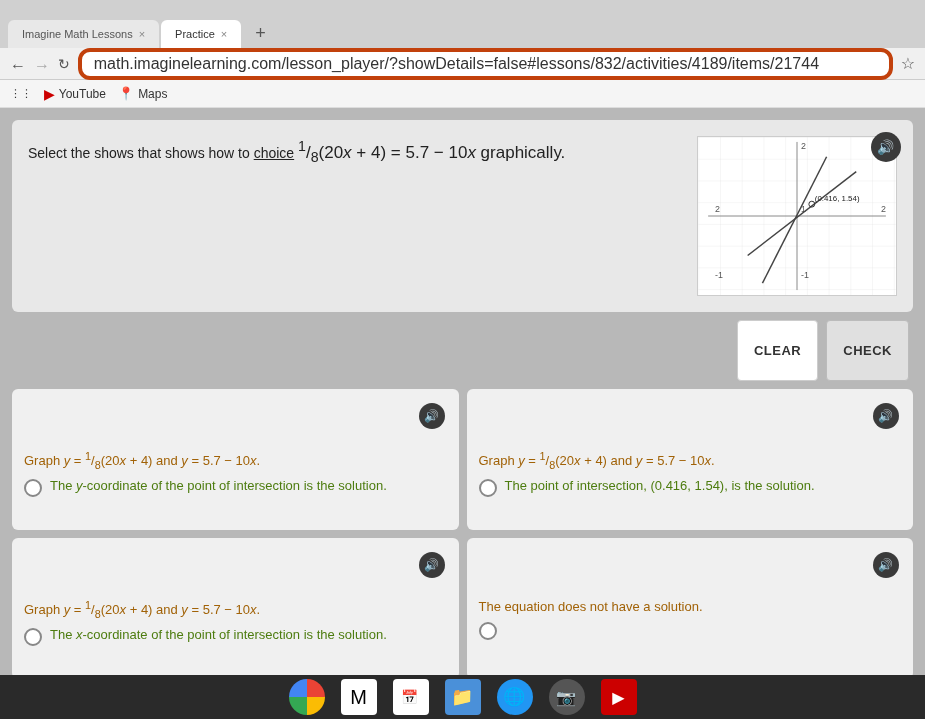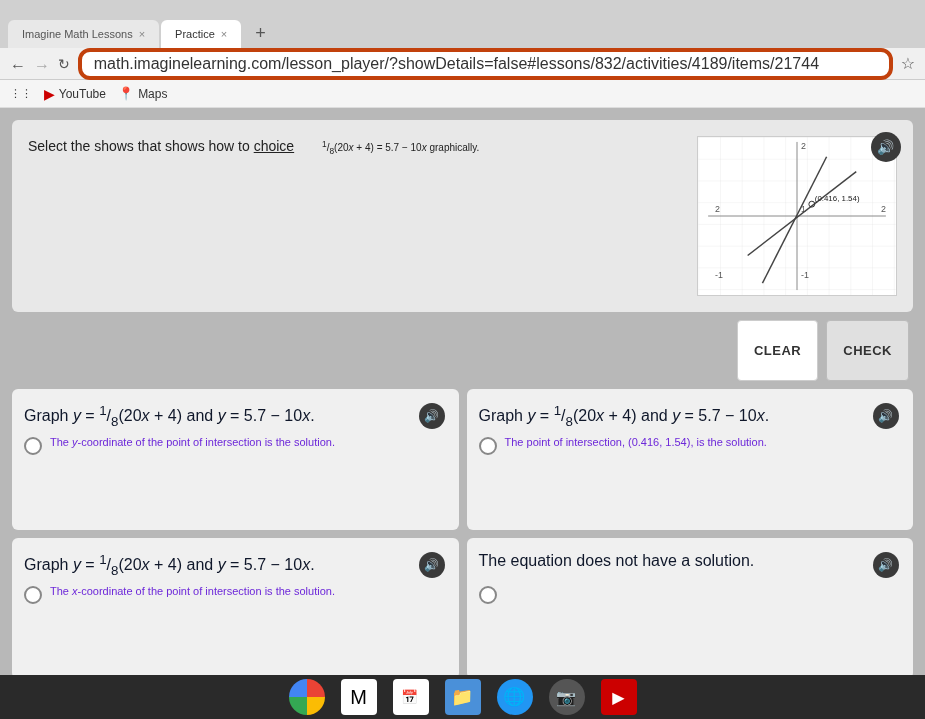--- a/index.html
+++ b/index.html
@@ -172,23 +172,24 @@
       position: relative;
       min-height: 90px;
     }
     .option-header {
       display: flex;
       align-items: flex-start;
       justify-content: space-between;
       margin-bottom: 6px;
     }
     .option-title {
-      font-size: 16px;
-      color: #0f172a;
+      font-size: 13px;
+      color: #a16207;
       flex: 1;
+      margin-top: 47px;
     }
     .option-speaker {
       width: 26px;
       height: 26px;
       background: #3a3a3a;
       border-radius: 50%;
       display: flex;
       align-items: center;
       justify-content: center;
       color: #fff;
@@ -206,22 +207,22 @@
       width: 18px;
       height: 18px;
       border-radius: 50%;
       border: 2px solid #888;
       background: #fff;
       flex-shrink: 0;
       margin-top: 2px;
       cursor: pointer;
     }
     .option-desc {
-      font-size: 11px;
-      color: #6d28d9;
+      font-size: 13px;
+      color: #4d7c0f;
       line-height: 1.4;
     }
 
     
     .taskbar {
       position: fixed;
       bottom: 0;
       left: 0;
       width: 925px;
       height: 44px;
@@ -283,21 +284,21 @@
   <div class="bookmark-item">
     <span style="font-size:13px;">📍</span>
     <span>Maps</span>
   </div>
 </div>
 
 <div class="main-content">
 
   <div class="question-card">
     <div class="question-text">
-      <span>Select the shows that shows how to </span><span class="solve-word">choice</span><span> </span><span><span style="font-size:10px;margin-left:24px;">
+      <span>Select the shows that shows how to </span><span class="solve-word">choice</span><span> </span><span><span style="font-size:17px;">
         <sup>1</sup>/<sub>8</sub>(20<i>x</i> + 4) = 5.7 − 10<i>x</i> graphically.
       </span></span>
     </div>
 
     <div class="graph-container">
       <svg class="graph-svg" viewBox="0 0 200 160">
 
         <defs>
           <pattern id="grid" width="22" height="22" patternUnits="userSpaceOnUse">
             <path d="M 22 0 L 0 0 0 22" fill="none" stroke="#ddd" stroke-width="0.5"></path>

